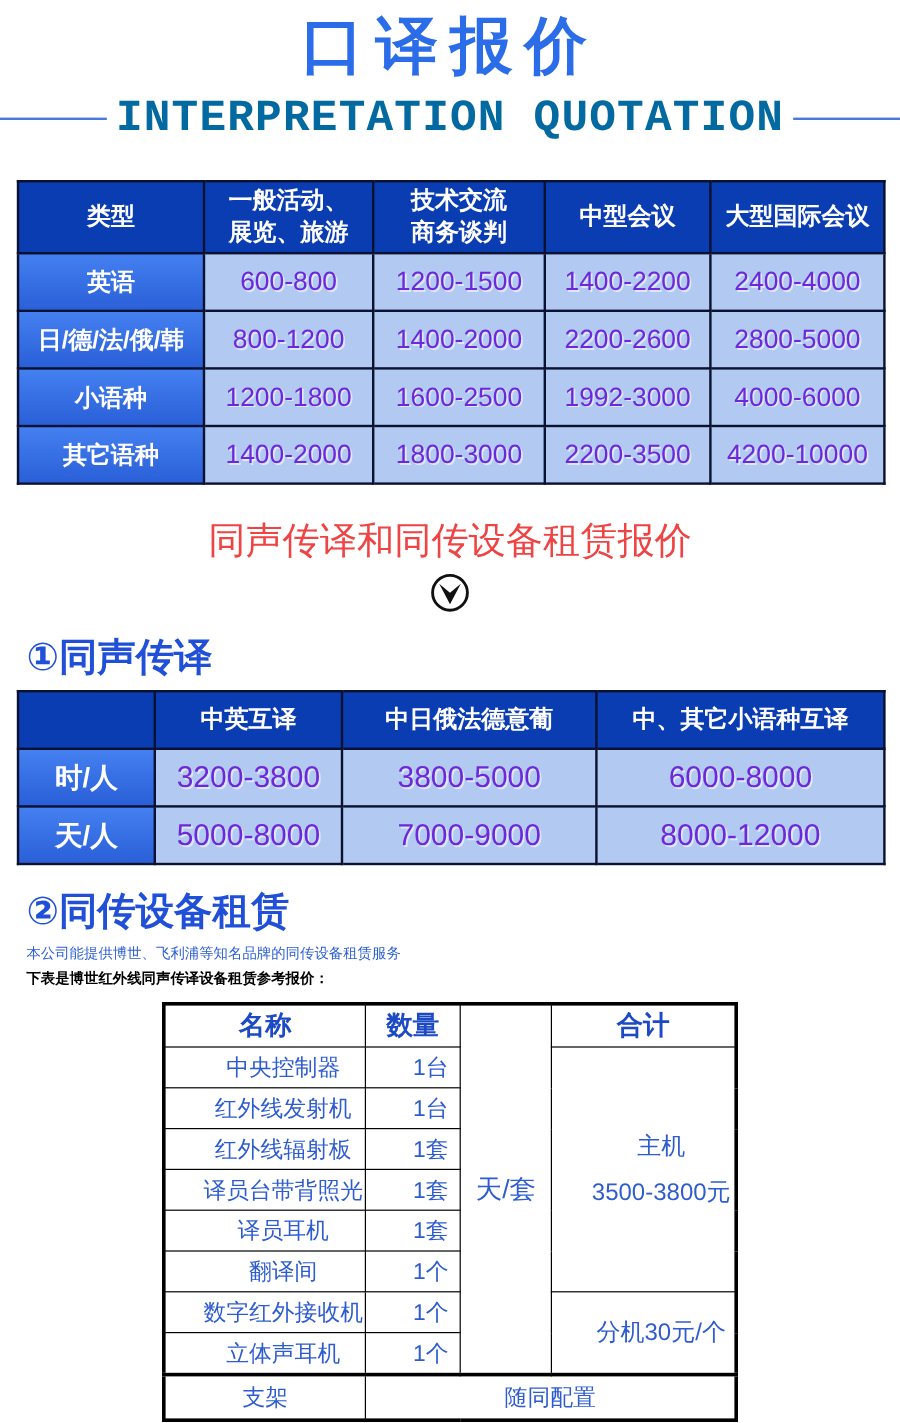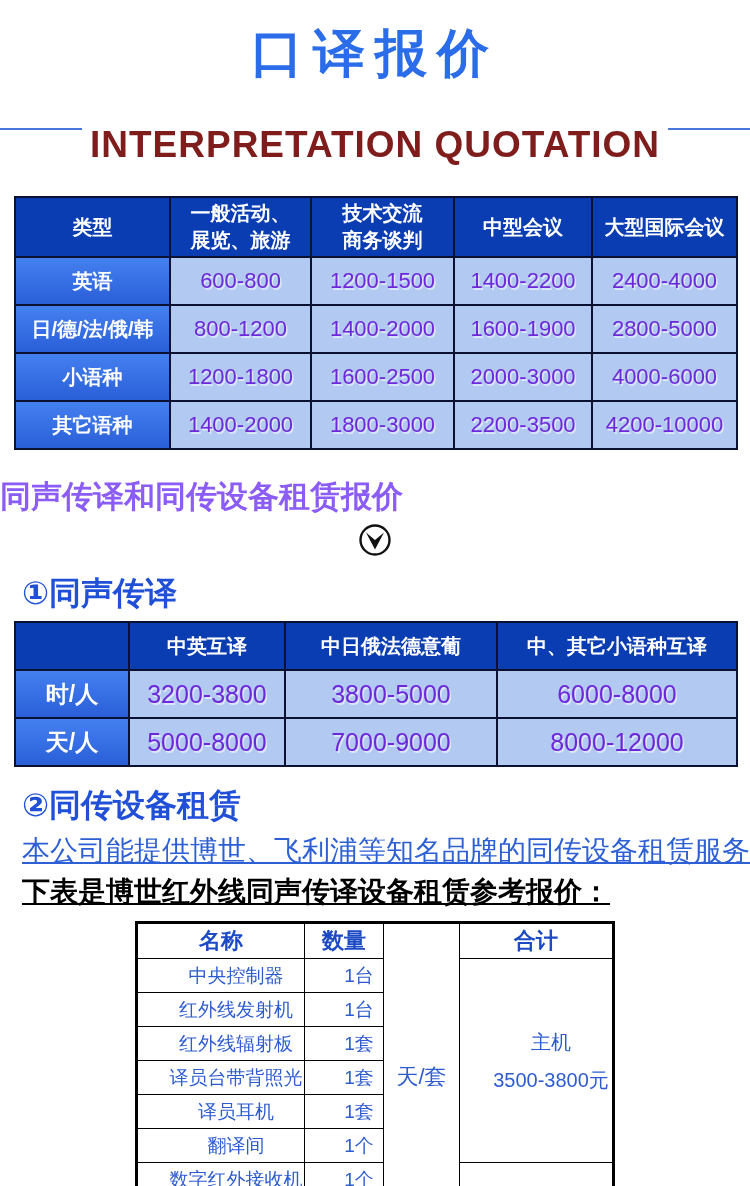--- a/index.html
+++ b/index.html
@@ -3,30 +3,30 @@
 <meta charset="utf-8">
 <style>
   html,body{margin:0;padding:0;}
   body{
     width:750px;height:1186px;background:#ffffff;
     font-family:"Liberation Sans","DejaVu Sans",sans-serif;
     position:relative;overflow:hidden;
   }
   
   .main-title{
-    padding-top:22px;text-align:center;
+    padding-top:8px;text-align:center;
     font-size:52px;font-weight:bold;color:#2b6ce8;
     letter-spacing:10px;line-height:1.2;
   }
   .subtitle-row{display:flex;align-items:center;margin-top:8px;}
   .subtitle-line{flex:1;height:2px;background:#4a78dd;}
   .subtitle-text{
     padding:0 8px;white-space:nowrap;
-    font-family:Liberation Sans, sans-serif;
-    font-weight:bold;font-size:37px;color:#7f1d1d;letter-spacing:1px;margin-top:32px;
+    font-family:Liberation Mono, monospace;
+    font-weight:bold;font-size:37px;color:#0369a1;letter-spacing:1px;
   }
   
   table{border-collapse:collapse;table-layout:fixed;}
   .blue-table{margin-left:14px;width:722px;}
   .blue-table td{border:2px solid #0b1130;text-align:center;vertical-align:middle;}
   .blue-table .hd{
     background:#0a3cb2;color:#ffffff;font-weight:bold;font-size:20px;
     line-height:1.35;white-space:pre-line;
   }
   .blue-table .lab{
@@ -39,29 +39,29 @@
   }
   .t1{margin-top:30px;}
   .t1 .hd-row td{height:56px;}
   .t1 .data-row td{height:44px;}
   .t2{margin-top:6px;}
   .t2 td{height:44px;}
   .t2 .lab{font-size:23px;}
   .t2 .val{font-size:25px;}
   
   .section-title{
-    margin-top:28px;text-align:left;
-    font-size:31px;font-weight:bold;color:#8b5cf6;line-height:1.25;
+    margin-top:28px;text-align:center;
+    font-size:31px;font-weight:normal;color:#ef4444;line-height:1.25;
   }
   .arrow-wrap{text-align:center;margin-top:6px;height:36px;}
   .sub-heading{
     margin:14px 0 8px 22px;
     font-size:32px;font-weight:bold;color:#2050d8;line-height:1.25;
   }
-  .note{margin:6px 0 0 22px;font-size:28px;color:#2e60d5;line-height:1.25;text-decoration:underline;}
+  .note{margin:6px 0 0 22px;font-size:12px;color:#2e60d5;line-height:1.25;}
   .note.bold{font-weight:bold;color:#000000;}
   
   .t3{
     margin:12px 0 0 135px;width:477px;
     border:3px solid #000;
   }
   .t3 td{
     border:1.5px solid #000;text-align:center;vertical-align:middle;
     color:#2e5cd0;font-size:19px;background:#fff;
   }
@@ -103,28 +103,28 @@
     <td class="lab">英语</td>
     <td class="val">600-800</td>
     <td class="val">1200-1500</td>
     <td class="val">1400-2200</td>
     <td class="val">2400-4000</td>
   </tr>
   <tr class="data-row">
     <td class="lab">日/德/法/俄/韩</td>
     <td class="val">800-1200</td>
     <td class="val">1400-2000</td>
-    <td class="val">1600-1900</td>
+    <td class="val">2200-2600</td>
     <td class="val">2800-5000</td>
   </tr>
   <tr class="data-row">
     <td class="lab">小语种</td>
     <td class="val">1200-1800</td>
     <td class="val">1600-2500</td>
-    <td class="val">2000-3000</td>
+    <td class="val">1992-3000</td>
     <td class="val">4000-6000</td>
   </tr>
   <tr class="data-row">
     <td class="lab">其它语种</td>
     <td class="val">1400-2000</td>
     <td class="val">1800-3000</td>
     <td class="val">2200-3500</td>
     <td class="val">4200-10000</td>
   </tr>
 </tbody>

